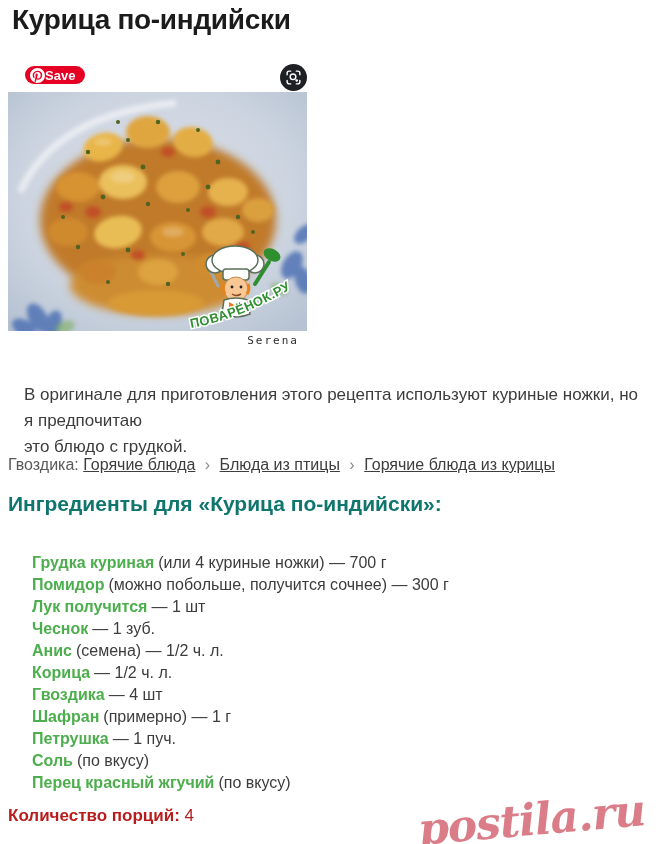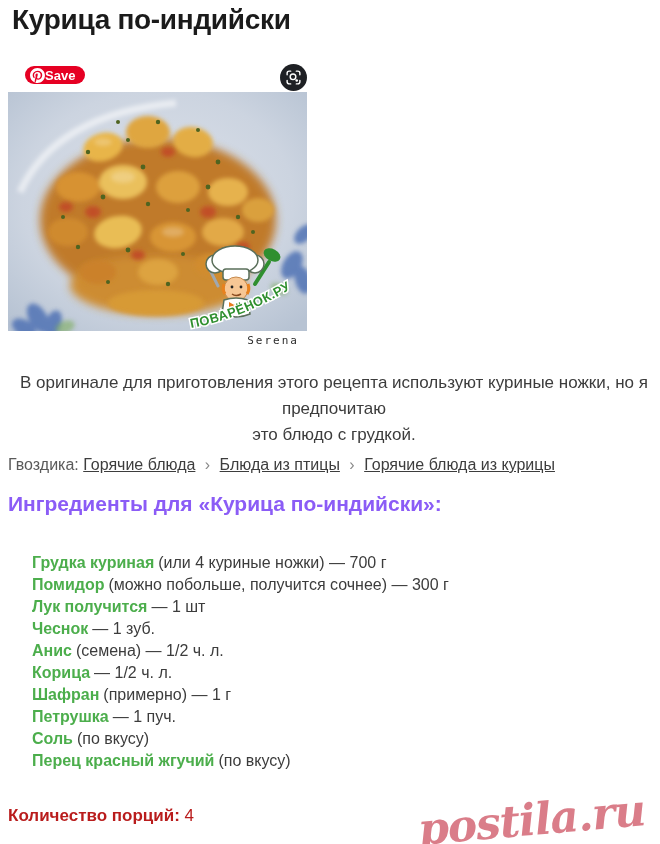--- a/index.html
+++ b/index.html
@@ -29,32 +29,32 @@
   .photo {
     position:absolute; left:8px; top:92px; width:299px; height:239px;
     overflow:hidden; background:#c8d1dd;
   }
   .photo svg { display:block; }
   .author {
     position:absolute; left:8px; top:334px; width:291px; text-align:right;
     font-family:"DejaVu Sans Mono", monospace; font-size:11px; letter-spacing:2px; color:#2c2c2c;
   }
   .desc {
-    position:absolute; left:8px; top:366px; margin:4px;
-    font-size:17px; line-height:26px; color:#3c3c3c;text-align:center;
+    position:absolute; left:8px; top:366px; margin:16px;
+    font-size:17px; line-height:26px; color:#3c3c3c;
   }
   .desc span { display:block; }
   .category {
     position:absolute; left:8px; top:456px; font-size:16px; color:#5a5a5a; white-space:nowrap;
   }
   .category a { color:#3d3d3d; text-decoration:underline; cursor:pointer; }
   .category .sep { color:#8a8a8a; padding:0 5px; }
   .ing-head {
     position:absolute; left:8px; top:492px; margin:0;
-    font-size:21px; font-weight:bold; color:#8b5cf6;
+    font-size:21px; font-weight:bold; color:#0f766e;
   }
   .ing-list {
     position:absolute; left:16px; top:536px; margin:16px; padding:0; list-style:none;
   }
   .ing-list li { height:22px; line-height:22px; font-size:16px; color:#3c3c3c; white-space:nowrap; }
   .ing-list .nm { color:#4cae4c; font-weight:bold; }
   .ing-list .dt { margin-left:4px; }
   .servings { position:absolute; left:8px; top:806px; font-size:17px; color:#b91c1c; }
   .servings .lbl { font-weight:bold; }
   .postila {
@@ -234,20 +234,21 @@
 
   <h2 class="ing-head">Ингредиенты для «Курица по-индийски»:</h2>
 
   <ul class="ing-list">
     <li><span class="nm">Грудка куриная</span><span class="dt">(или 4 куриные ножки) — 700 г</span></li>
     <li><span class="nm">Помидор</span><span class="dt">(можно побольше, получится сочнее) — 300 г</span></li>
     <li><span class="nm">Лук получится</span><span class="dt">— 1 шт</span></li>
     <li><span class="nm">Чеснок</span><span class="dt">— 1 зуб.</span></li>
     <li><span class="nm">Анис</span><span class="dt">(семена) — 1/2 ч. л.</span></li>
     <li><span class="nm">Корица</span><span class="dt">— 1/2 ч. л.</span></li>
+    <li><span class="nm">Гвоздика</span><span class="dt">— 4 шт</span></li>
     <li><span class="nm">Шафран</span><span class="dt">(примерно) — 1 г</span></li>
     <li><span class="nm">Петрушка</span><span class="dt">— 1 пуч.</span></li>
     <li><span class="nm">Соль</span><span class="dt">(по вкусу)</span></li>
     <li><span class="nm">Перец красный жгучий</span><span class="dt">(по вкусу)</span></li>
   </ul>
 
   <div class="servings">
     <span class="lbl">Количество порций:</span>
     <span>4</span>
   </div>

